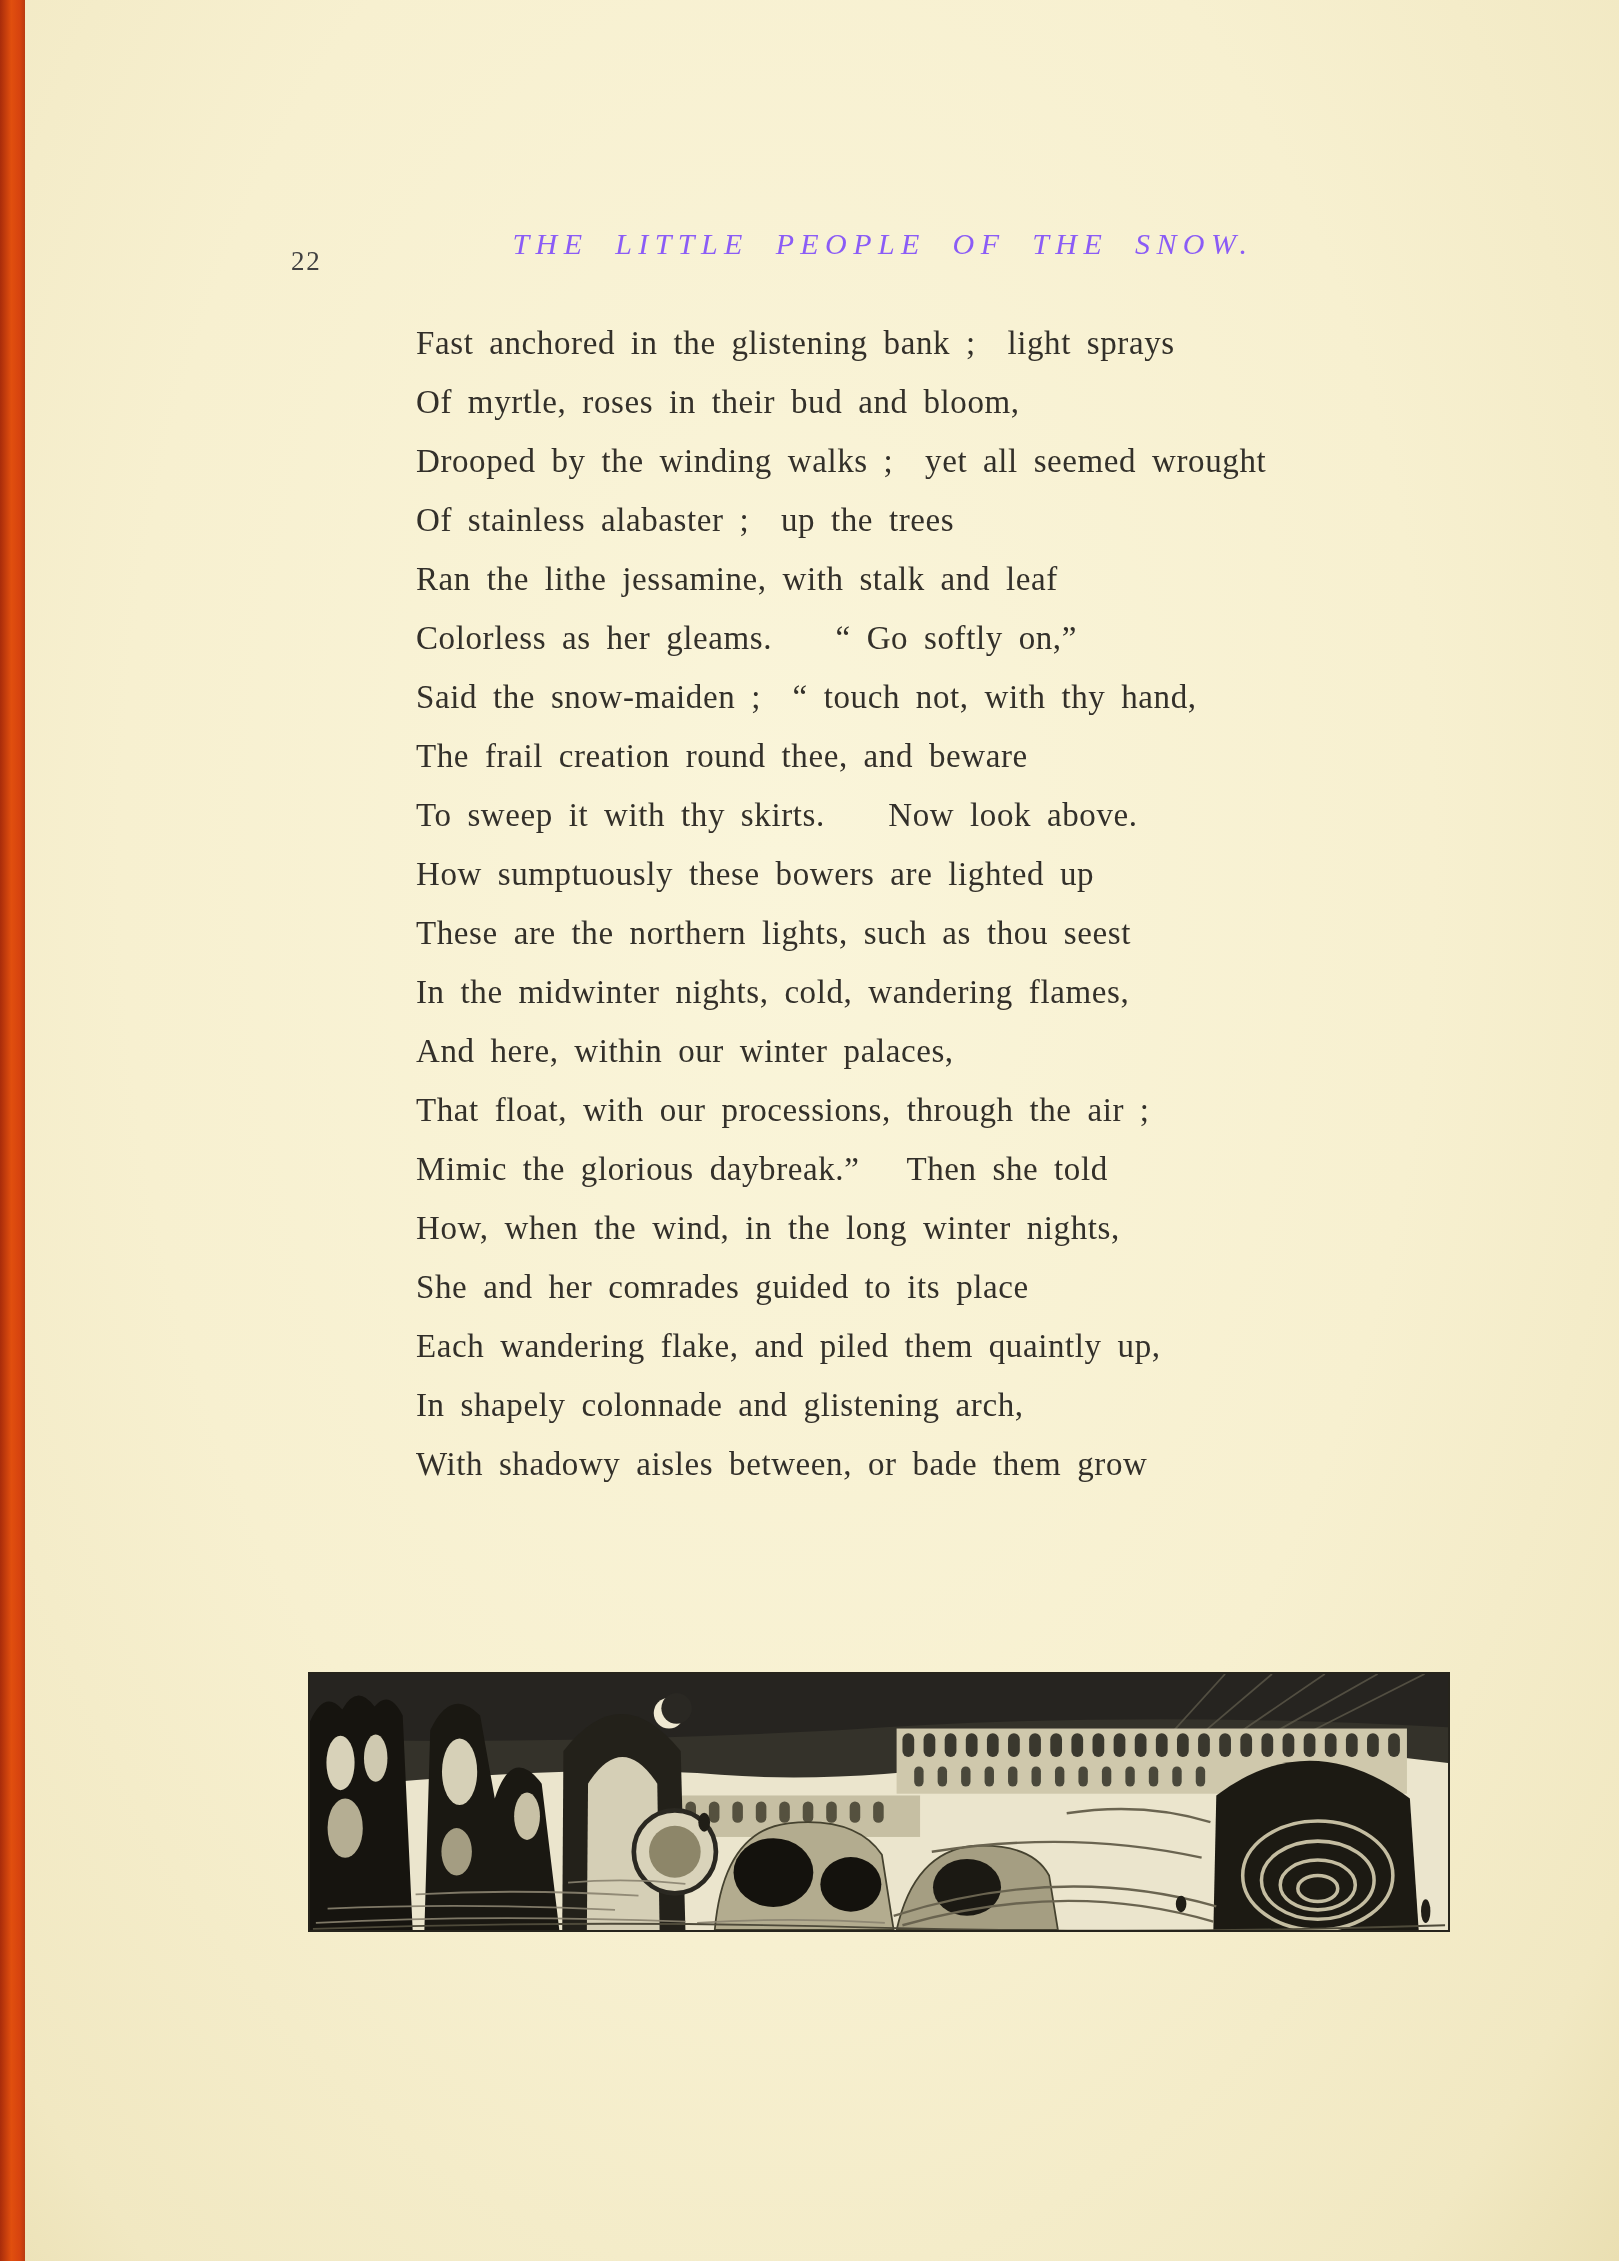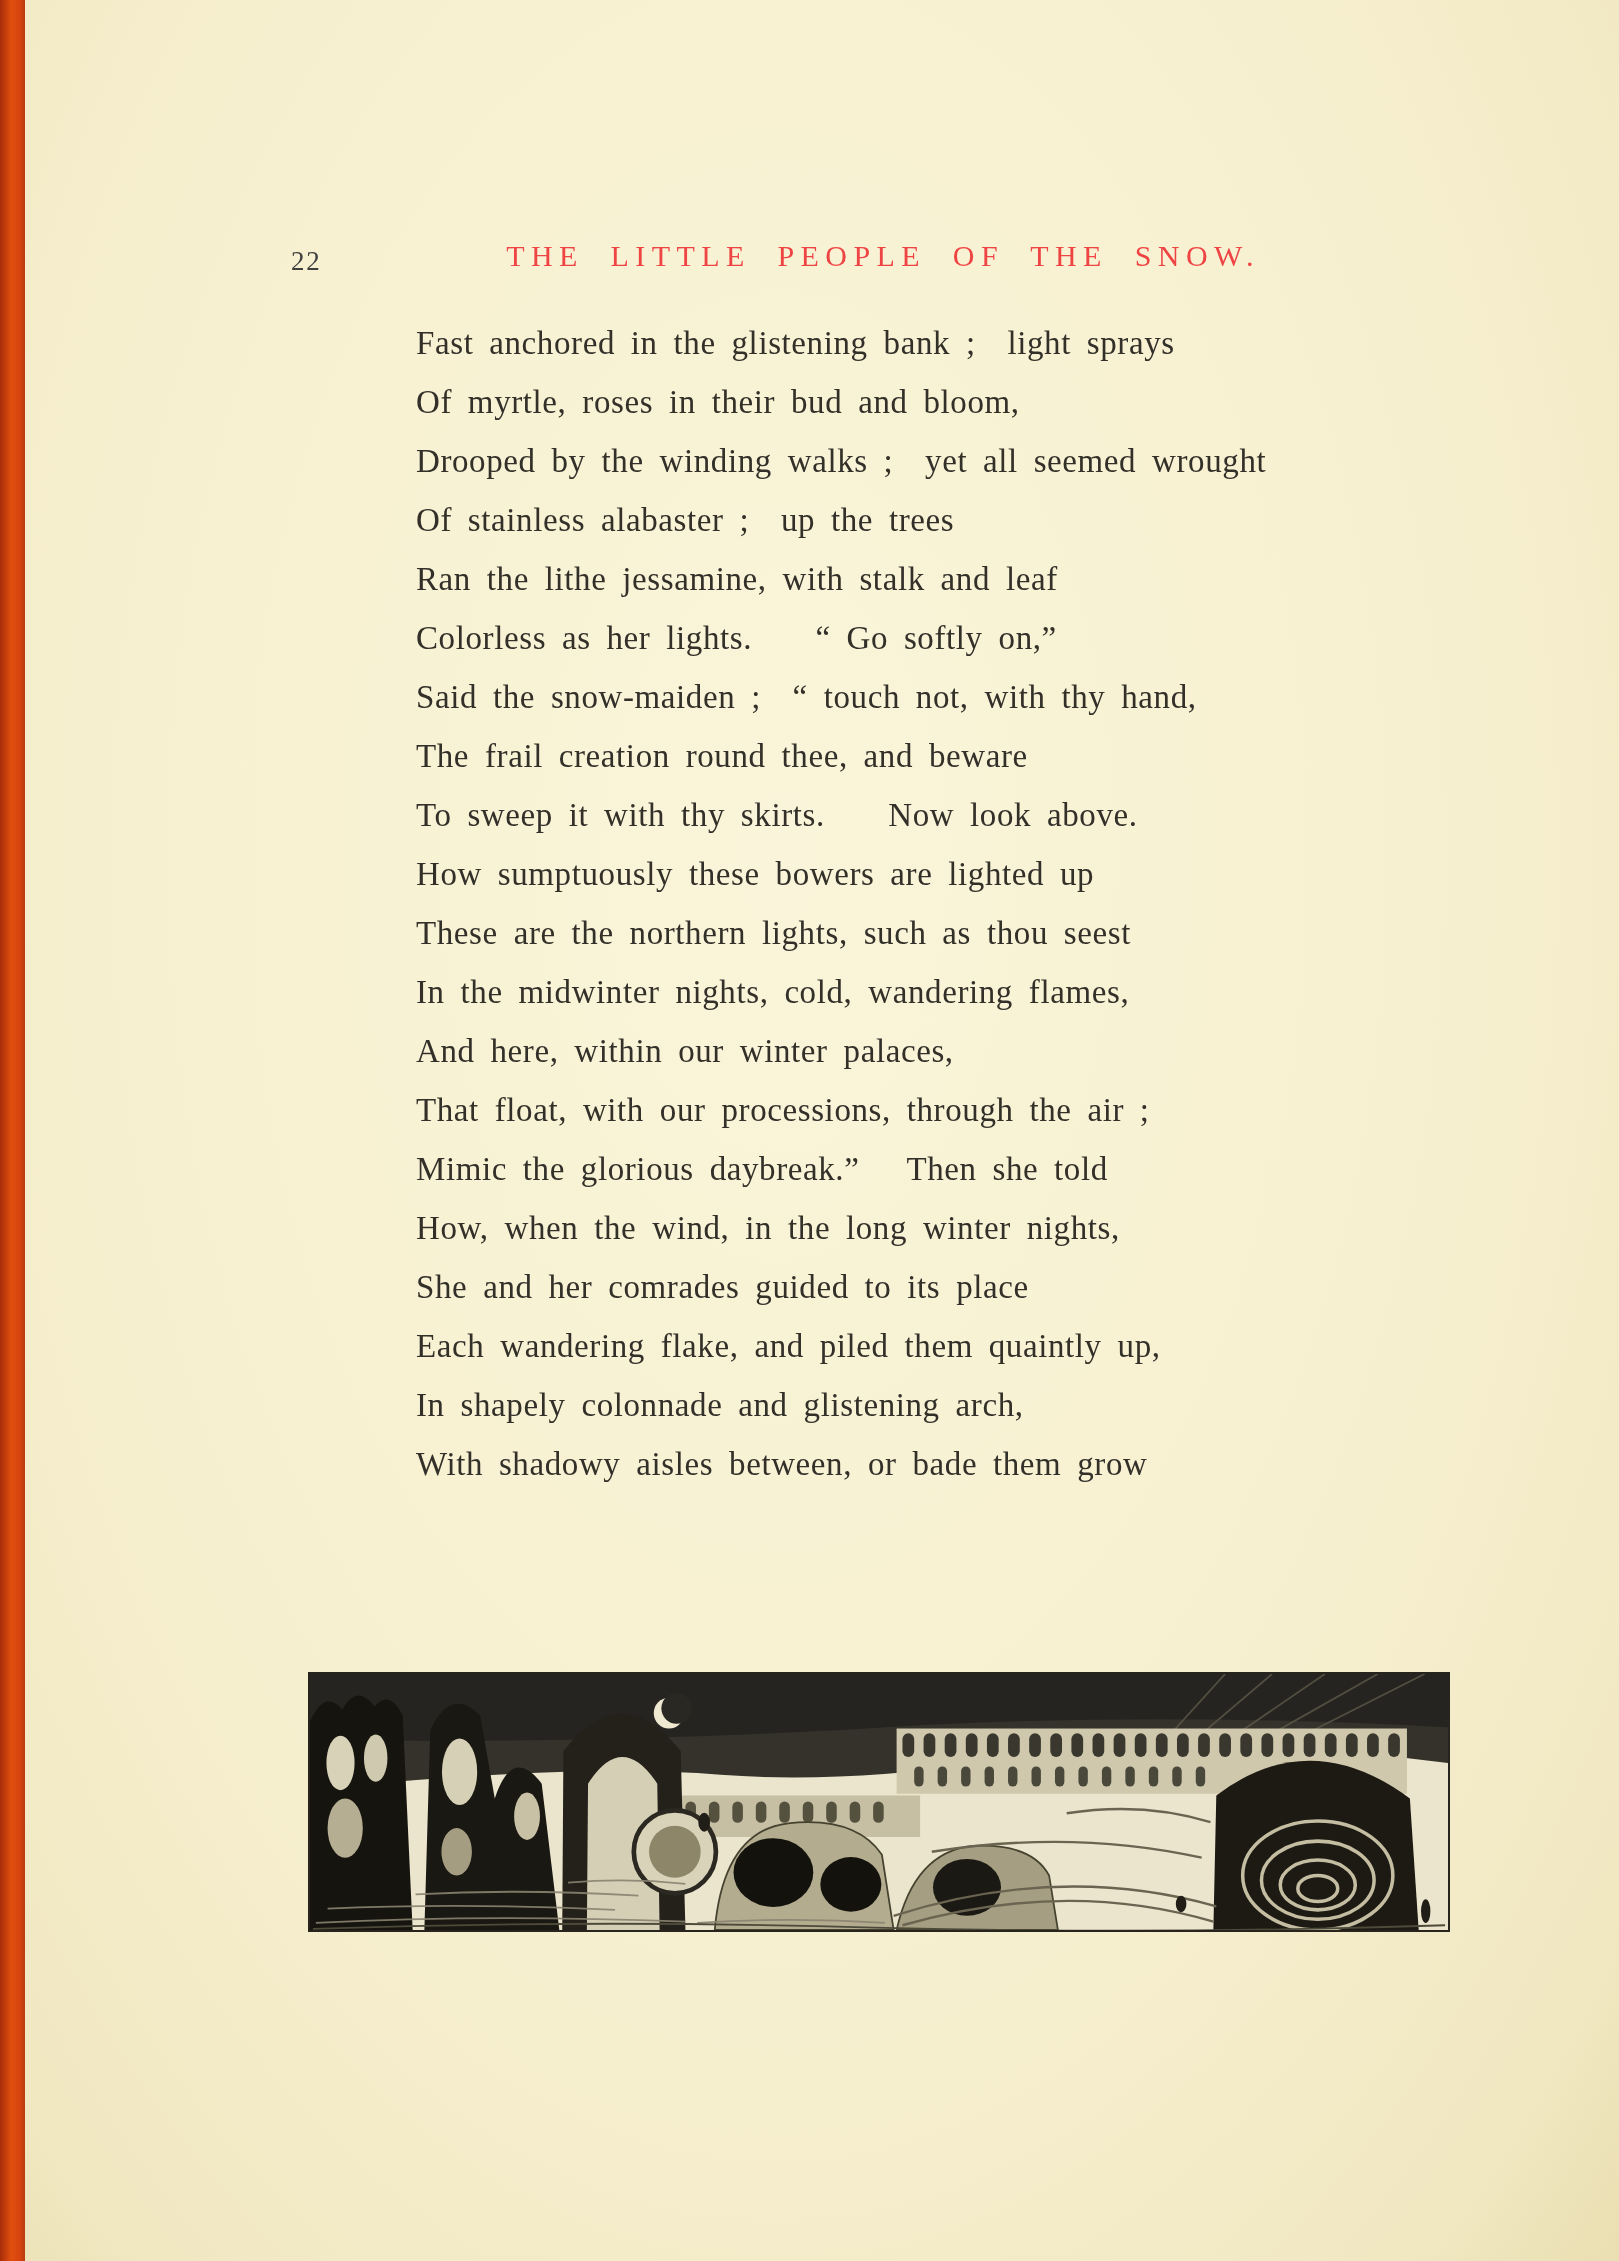--- a/index.html
+++ b/index.html
@@ -24,28 +24,29 @@
   .page-number {
     position: absolute;
     top: 246px;
     left: 291px;
     font-size: 27px;
     letter-spacing: 1.8px;
     color: #404040;
   }
   .running-title {
     position: absolute;
-    top: 239px;
+    top: 227px;
     left: 409px;
     width: 948px;
     text-align: center;
+    font-style: italic;
     font-size: 30px;
     letter-spacing: 6.4px;
     word-spacing: 13px;
-    color: #ef4444;
+    color: #8b5cf6;
     white-space: nowrap;
   }
   .poem {
     position: absolute;
     top: 314px;
     left: 416px;
     width: 1065px;
   }
   .poem-line {
     font-size: 33px;
@@ -79,21 +80,21 @@
 <div class="page-number">22</div>
 
 <div class="running-title">THE LITTLE PEOPLE OF THE SNOW.</div>
 
 <div class="poem">
     <div class="poem-line">Fast anchored in the glistening bank ;  light sprays</div>
     <div class="poem-line">Of myrtle, roses in their bud and bloom,</div>
     <div class="poem-line">Drooped by the winding walks ;  yet all seemed wrought</div>
     <div class="poem-line">Of stainless alabaster ;  up the trees</div>
     <div class="poem-line">Ran the lithe jessamine, with stalk and leaf</div>
-    <div class="poem-line">Colorless as her lights.    “ Go softly on,”</div>
+    <div class="poem-line">Colorless as her gleams.    “ Go softly on,”</div>
     <div class="poem-line">Said the snow-maiden ;  “ touch not, with thy hand,</div>
     <div class="poem-line">The frail creation round thee, and beware</div>
     <div class="poem-line">To sweep it with thy skirts.    Now look above.</div>
     <div class="poem-line">How sumptuously these bowers are lighted up</div>
     <div class="poem-line">These are the northern lights, such as thou seest</div>
     <div class="poem-line">In the midwinter nights, cold, wandering flames,</div>
     <div class="poem-line">And here, within our winter palaces,</div>
     <div class="poem-line">That float, with our processions, through the air ;</div>
     <div class="poem-line">Mimic the glorious daybreak.”   Then she told</div>
     <div class="poem-line">How, when the wind, in the long winter nights,</div>

